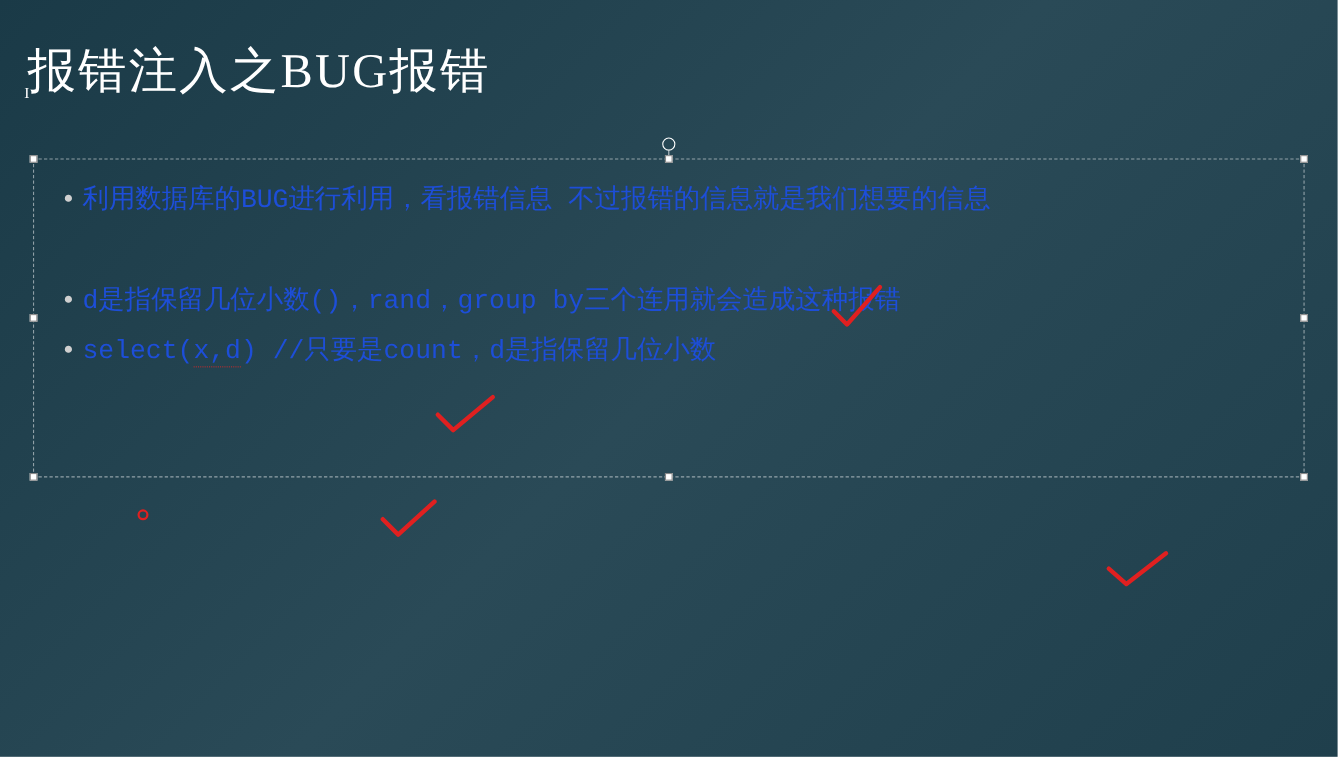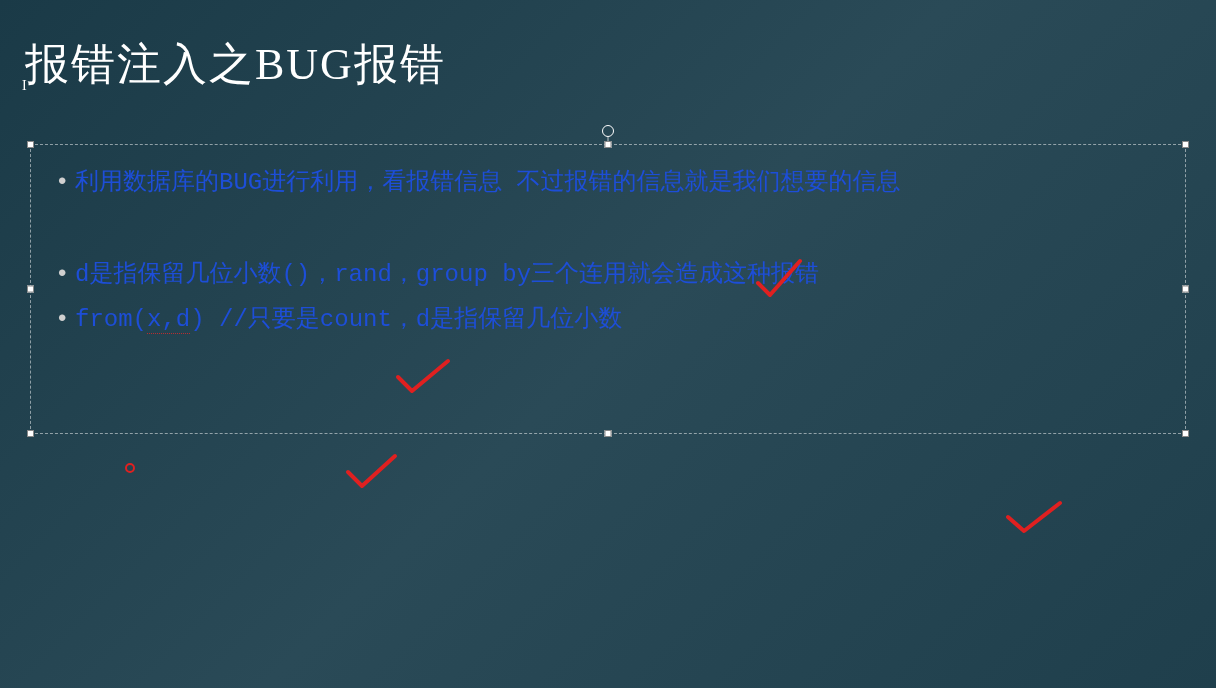--- a/index.html
+++ b/index.html
@@ -134,21 +134,21 @@
   <div class="box-handle h-tm"></div>
   <div class="box-handle h-bm"></div>
   <div class="box-handle h-ml"></div>
   <div class="box-handle h-mr"></div>
 
   <ul>
     <li>利用数据库的BUG进行利用，看报错信息 不过报错的信息就是我们想要的信息</li>
     <li class="spacer"></li>
     <li>d是指保留几位小数()，rand，group by三个连用就会造成这种报错</li>
     <li>
-      <span>from(</span><span class="underline-red">x,d</span><span>) //只要是count，d是指保留几位小数</span>
+      <span>select(</span><span class="underline-red">x,d</span><span>) //只要是count，d是指保留几位小数</span>
     </li>
   </ul>
 </div>
 
 <div class="checkmark" style="left:750px; top:255px;">
   <svg width="60" height="50">
       <path d="M 8 28 L 20 40 L 50 6"></path>
     </svg>
 </div>
 

